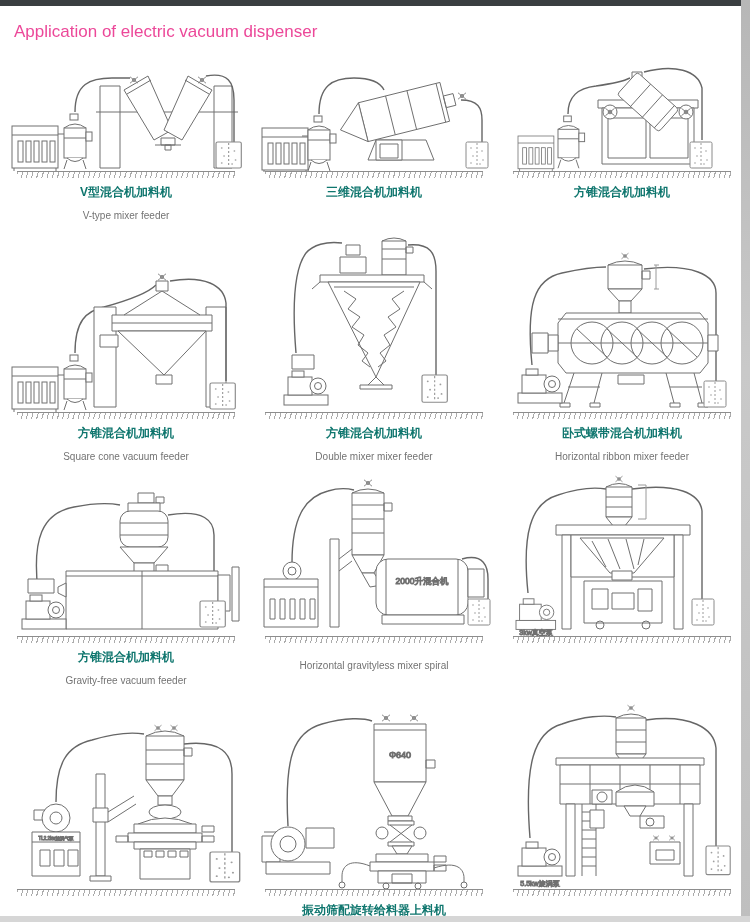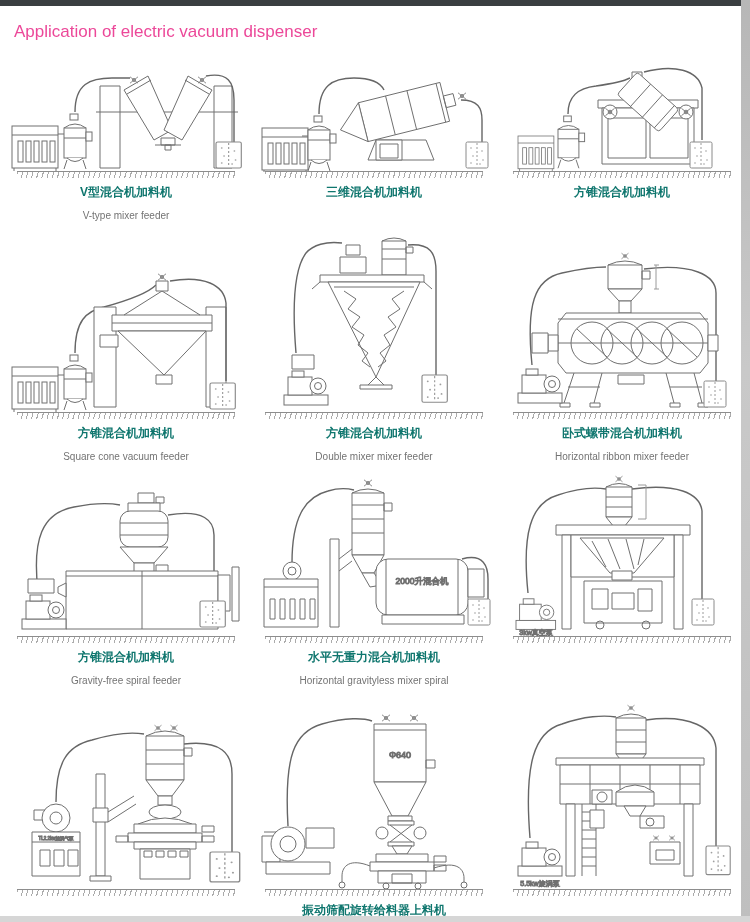--- a/index.html
+++ b/index.html
@@ -318,21 +318,21 @@
         <rect x="210" y="100" width="12" height="36" fill="#fff"></rect>
         <rect x="224" y="92" width="7" height="54" fill="#fff"></rect>
         <rect x="20" y="104" width="26" height="14" fill="#fff"></rect>
         <use href="#g-pump" x="14" y="118"></use>
         <use href="#g-sack" transform="translate(192,126) scale(1.15,1)"></use>
       </g>
     </svg>
     <div class="ground"></div>
     <div class="caps">
       <div class="cap-zh">方锥混合机加料机</div>
-      <div class="cap-en">Gravity-free spiral feeder</div>
+      <div class="cap-en">Gravity-free vacuum feeder</div>
     </div>
   </div>
 
   <div class="cell">
     <svg class="diag" width="236" height="162" viewBox="0 0 236 162">
       <g stroke="#707070" fill="none" stroke-width="1">
         <path class="pipe" d="M36,88 C36,44 48,22 72,16 C82,13 90,13 98,15" stroke="#666" stroke-width="1.4"></path>
         <path class="pipe" d="M206,84 C228,78 232,92 232,104 L232,124" stroke="#666" stroke-width="1.4"></path>
         <circle cx="36" cy="96" r="9" fill="#fff"></circle>
           <circle cx="36" cy="96" r="4"></circle>
@@ -359,21 +359,20 @@
         <line x1="130" y1="84" x2="130" y2="140"></line>
         <line x1="202" y1="84" x2="202" y2="140"></line>
         <text x="166" y="109" text-anchor="middle" font-size="8.5" class="dlabel">2000升混合机</text>
         <rect x="212" y="94" width="16" height="28" fill="#fff"></rect>
         <rect x="126" y="140" width="82" height="9" fill="#fff"></rect>
         <use href="#g-sack" x="212" y="124"></use>
       </g>
     </svg>
     <div class="ground"></div>
     <div class="caps">
-      <div class="cap-zh">水平无重力混合机加料机</div>
       <div class="cap-en">Horizontal gravityless mixer spiral</div>
     </div>
   </div>
 
   <div class="cell">
     <svg class="diag" width="236" height="162" viewBox="0 0 236 162">
       <g stroke="#707070" fill="none" stroke-width="1">
         <path class="pipe" d="M24,118 C18,60 26,28 54,20 C72,14 90,12 102,14" stroke="#666" stroke-width="1.4"></path>
         <path class="pipe" d="M128,14 C172,8 196,18 198,36 L198,124" stroke="#666" stroke-width="1.4"></path>
         <rect x="102" y="12" width="26" height="30" fill="#fff"></rect>

